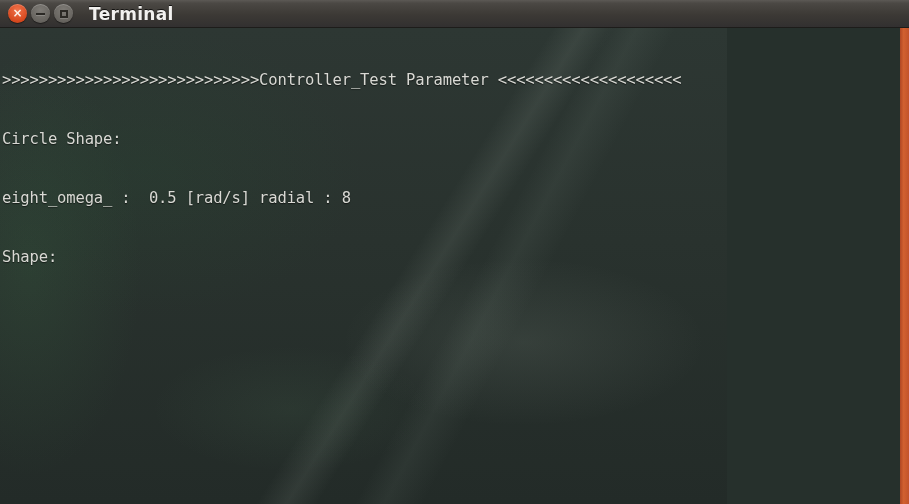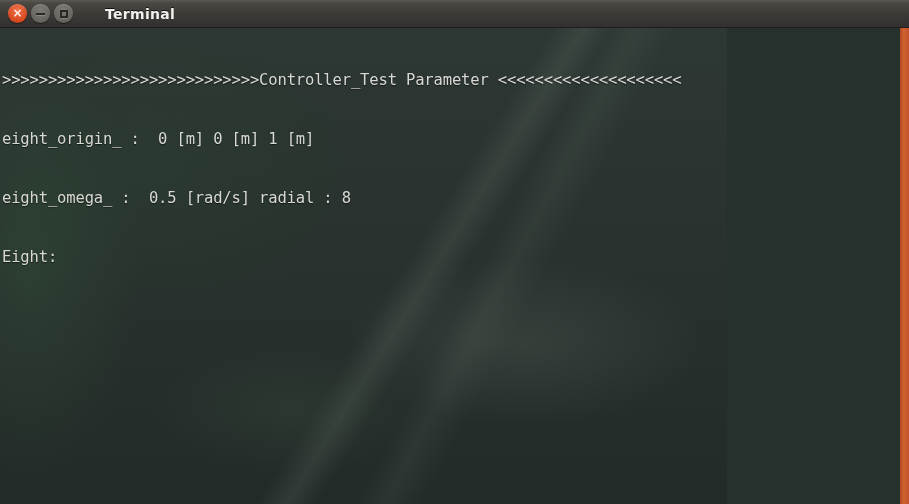--- a/index.html
+++ b/index.html
@@ -73,24 +73,24 @@
   .wbtn.max .glyph {
     display: block;
     width: 8px;
     height: 8px;
     border: 2px solid #2b2925;
     box-sizing: border-box;
     box-shadow: 0 1px 0 rgba(255,255,255,0.15);
     top: 0;
   }
   #title-text {
-    margin-left: 32px;
+    margin-left: 16px;
     color: #f2f1ef;
     font-family: "DejaVu Sans", sans-serif;
-    font-size: 14px;
+    font-size: 17px;
     font-weight: bold;
     text-shadow: 0 -1px 0 rgba(0,0,0,0.7);
     letter-spacing: 0.3px;
   }
 
   
   #term {
     position: absolute;
     left: 0;
     top: 28px;
@@ -162,23 +162,23 @@
         <span class="glyph"></span>
       </div>
     </div>
     <div id="title-text">Terminal</div>
   </div>
 
   <div id="term">
     <div id="wallpaper"></div>
     <div id="screen">
       <div class="line">&gt;&gt;&gt;&gt;&gt;&gt;&gt;&gt;&gt;&gt;&gt;&gt;&gt;&gt;&gt;&gt;&gt;&gt;&gt;&gt;&gt;&gt;&gt;&gt;&gt;&gt;&gt;&gt;Controller_Test Parameter &lt;&lt;&lt;&lt;&lt;&lt;&lt;&lt;&lt;&lt;&lt;&lt;&lt;&lt;&lt;&lt;&lt;&lt;&lt;&lt;</div>
-      <div class="line">eight_origin_ :  0 [m] 0 [m] 1 [m]</div>
+      <div class="line">Circle Shape:</div>
       <div class="line">eight_omega_ :  0.5 [rad/s] radial : 8</div>
-      <div class="line">Eight:</div>
+      <div class="line">Shape:</div>
       
       
       
       
       
     </div>
   </div>
 
   <div id="scrollbar">
     <div id="scrollbar-thumb"></div>

